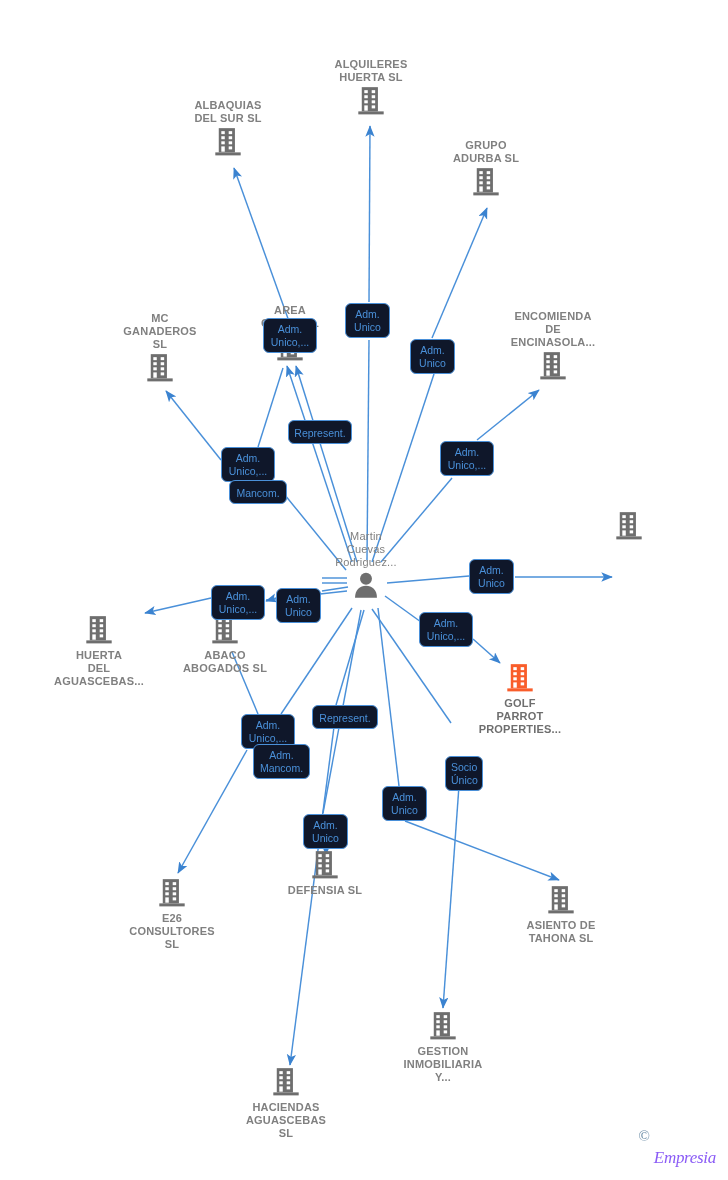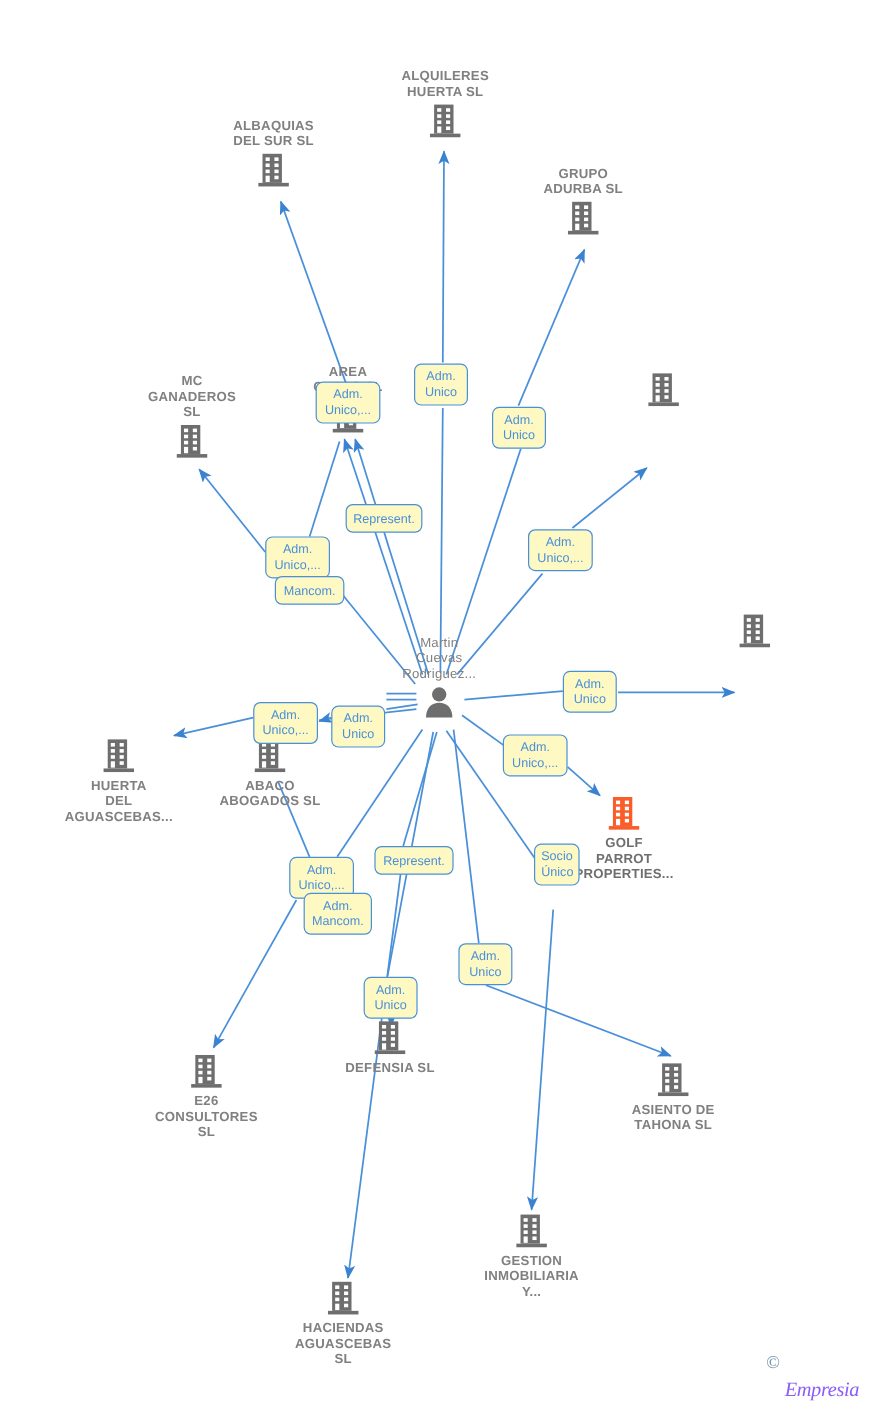--- a/index.html
+++ b/index.html
@@ -40,21 +40,21 @@
     display: block;
     margin: 0 auto;
   }
   .node.label-above .nlabel { margin-bottom: 2px; }
   .node.label-below .nlabel { margin-top: 4px; }
   .node.focus .nlabel { color: #6e6e6e; font-weight: bold; }
 
   
   .chip {
     position: absolute;
-    background: #fef9c3;
+    background: #0f172a;
     border: 1.3px solid #4a90d9;
     border-radius: 6px;
     color: #4a90d9;
     font-size: 10.5px;
     line-height: 13px;
     text-align: center;
     padding: 4px 5px;
     box-sizing: border-box;
     z-index: 5;
     white-space: pre-line;
@@ -268,20 +268,23 @@
             <rect x="6.2" y="8.0" width="3" height="2.6" fill="#fff"></rect>
             <rect x="12.6" y="8.0" width="3" height="2.6" fill="#fff"></rect>
             <rect x="6.2" y="12.4" width="3" height="2.6" fill="#fff"></rect>
             <rect x="12.6" y="12.4" width="3" height="2.6" fill="#fff"></rect>
             <rect x="6.2" y="16.8" width="3" height="4.6" fill="#fff"></rect>
             <rect x="12.6" y="16.8" width="3" height="2.6" fill="#fff"></rect>
           </svg>
         </div>
       </div>
       <div class="node company label-above" style="left: 553px; top: 310px;">
+        <div class="nlabel">ENCOMIENDA
+DE
+ENCINASOLA...</div>
         <div>
           <svg class="glyph" width="28" height="30" viewBox="0 0 24 26">
             <rect x="4" y="1" width="14" height="21" fill="#6e6e6e"></rect>
             <rect x="1" y="22" width="22" height="2.6" fill="#6e6e6e"></rect>
             <rect x="6.2" y="3.6" width="3" height="2.6" fill="#fff"></rect>
             <rect x="12.6" y="3.6" width="3" height="2.6" fill="#fff"></rect>
             <rect x="6.2" y="8.0" width="3" height="2.6" fill="#fff"></rect>
             <rect x="12.6" y="8.0" width="3" height="2.6" fill="#fff"></rect>
             <rect x="6.2" y="12.4" width="3" height="2.6" fill="#fff"></rect>
             <rect x="12.6" y="12.4" width="3" height="2.6" fill="#fff"></rect>
@@ -456,21 +459,21 @@
 Unico,...</div>
       <div class="chip" style="left: 276px; top: 588px; width: 45px; height: 35px;">Adm.
 Unico</div>
       <div class="chip" style="left: 419px; top: 612px; width: 54px; height: 35px;">Adm.
 Unico,...</div>
       <div class="chip" style="left: 241px; top: 714px; width: 54px; height: 35px;">Adm.
 Unico,...</div>
       <div class="chip" style="left: 253px; top: 744px; width: 57px; height: 35px;">Adm.
 Mancom.</div>
       <div class="chip one-line" style="left: 312px; top: 705px; width: 66px; height: 22px;">Represent.</div>
-      <div class="chip" style="left: 445px; top: 703px; width: 38px; height: 35px;">Socio
+      <div class="chip" style="left: 445px; top: 756px; width: 38px; height: 35px;">Socio
 Único</div>
       <div class="chip" style="left: 382px; top: 786px; width: 45px; height: 35px;">Adm.
 Unico</div>
       <div class="chip" style="left: 303px; top: 814px; width: 45px; height: 35px;">Adm.
 Unico</div>
     </div>
 
   <div id="watermark">
     <span class="copy">©</span>
     <span class="brand">Empresia</span>

